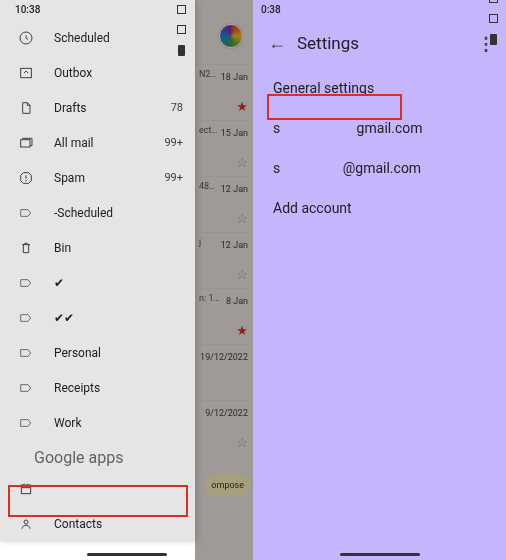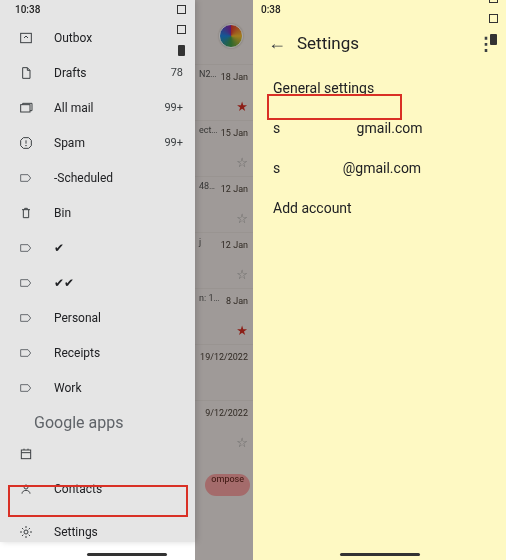--- a/index.html
+++ b/index.html
@@ -1,19 +1,19 @@
 <!DOCTYPE html>
 <html><head>
 <meta charset="utf-8">
 <style>
   * { box-sizing: border-box; margin: 0; padding: 0; }
   body { font-family: Roboto, -apple-system, Arial, sans-serif; background: #fff; width: 506px; height: 560px; overflow: hidden; position: relative; }
   .screen { position: absolute; top: 0; height: 560px; }
   .left-screen { left: 0; width: 253px; background: #fff; }
-  .right-screen { left: 253px; width: 253px; background: #fef9c3; }
+  .right-screen { left: 253px; width: 253px; background: #c4b5fd; }
 
   
   .status { height: 18px; display: flex; align-items: center; justify-content: space-between; padding: 0 8px; font-size: 10px; color: #222; }
   .status .clock { font-weight: 500; }
   .status .icons { display: flex; gap: 11px; align-items: center; flex-direction: column; }
   .status .icons span { font-size: 9px; color:#333; }
   .ico-sq { width:9px; height:9px; display:inline-block; border:1px solid #333; }
   .ico-batt { width:7px; height:11px; display:inline-block; background:#333; border-radius:1px; position:relative;}
   .wifi { font-size:10px; }
 
@@ -31,21 +31,21 @@
 
   
   .inbox-strip { position:absolute; top:0; left:195px; width:58px; height:560px; background:#f6eeea; filter:brightness(0.9); overflow:hidden; font-size:9px; color:#555; }
   .inbox-strip::after { content:""; position:absolute; inset:0; background:rgba(0,0,0,0.28); }
   .strip-item { position:relative; height:56px; border-top:1px solid rgba(0,0,0,0.04); padding:4px 4px 0; }
   .strip-item .date { position:absolute; right:5px; top:7px; font-size:9px; color:#4a4138;}
   .strip-item .star { position:absolute; right:5px; bottom:6px; font-size:13px;}
   .strip-item .star.fill { color:#d93025; }
   .strip-item .star.empty { color:#9e9e9e; }
   .avatar { position:absolute; top:24px; right:10px; width:24px; height:24px; border-radius:50%; background: conic-gradient(#e53935,#fbc02d,#43a047,#1e88e5,#8e24aa); border:1.5px solid #fff; box-shadow:0 0 2px rgba(0,0,0,0.3);}
-  .compose { position:absolute; bottom:64px; right:3px; height:22px; background:#fca5a5; border-radius:12px; padding:0 6px; display:flex; font-size:9px; color:#5c2218;}
+  .compose { position:absolute; bottom:64px; right:3px; height:22px; background:#fef9c3; border-radius:12px; padding:0 6px; display:flex; align-items:center; font-size:9px; color:#5c2218;}
   .nav-home { position:absolute; bottom:4px; left:50%; width:80px; height:3px; background:#333; border-radius:2px; transform:translateX(-50%);}
 
   
   .topbar { height: 50px; display:flex; align-items:center; padding: 0 8px; }
   .back { width:32px; text-align:center; font-size:18px; color:#3c4043; }
   .title { font-size:17px; color:#202124; flex:1; padding-left:4px; }
   .more { width:24px; text-align:center; font-size:18px; color:#3c4043; font-weight:bold; }
   .setting-row { padding: 12px 20px; font-size: 14px; color:#202124; }
   .nav-home-r { position:absolute; bottom:4px; left:50%; width:80px; height:3px; background:#333; border-radius:2px; transform:translateX(-50%);}
 
@@ -84,20 +84,30 @@
         <span class="wifi">▲</span>
         <span class="ico-sq"></span>
         <span class="ico-sq"></span>
         <span class="ico-batt"></span>
       </span>
     </div>
     <div class="drawer-list">
       <div class="drawer-item">
           <span class="dicon">
             <svg viewBox="0 0 24 24">
+              <circle cx="12" cy="12" r="9"></circle>
+              <path d="M12 8 v4 l3 2"></path>
+            </svg>
+          </span>
+          <span class="lbl">Scheduled</span>
+          <span class="badge"></span>
+        </div>
+      <div class="drawer-item">
+          <span class="dicon">
+            <svg viewBox="0 0 24 24">
               <rect x="4" y="5" width="16" height="14"></rect>
               <path d="M9 12 l3-3 l3 3"></path>
             </svg>
           </span>
           <span class="lbl">Outbox</span>
           <span class="badge"></span>
         </div>
       <div class="drawer-item">
           <span class="dicon">
             <svg viewBox="0 0 24 24">

